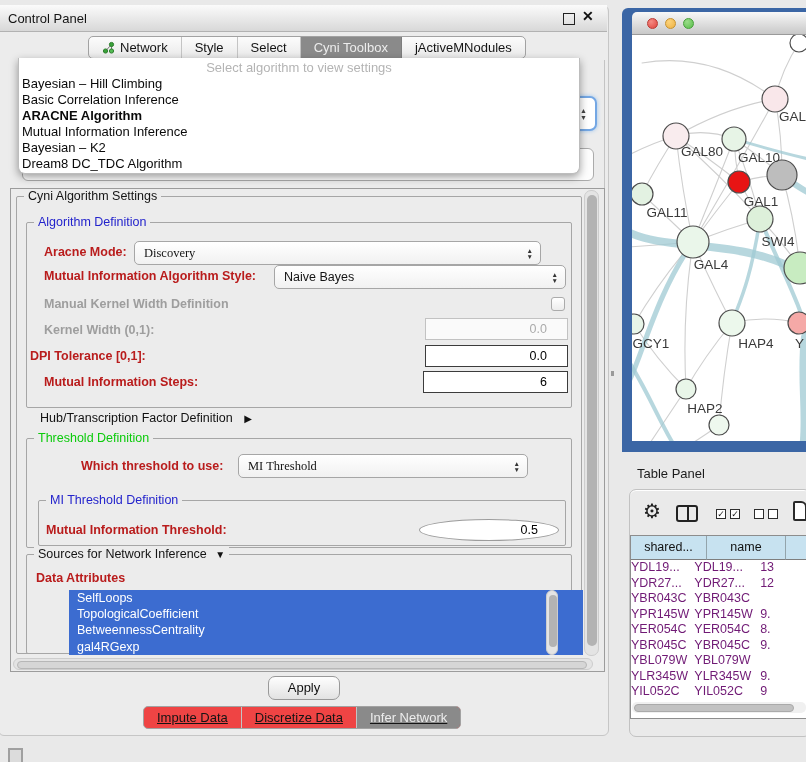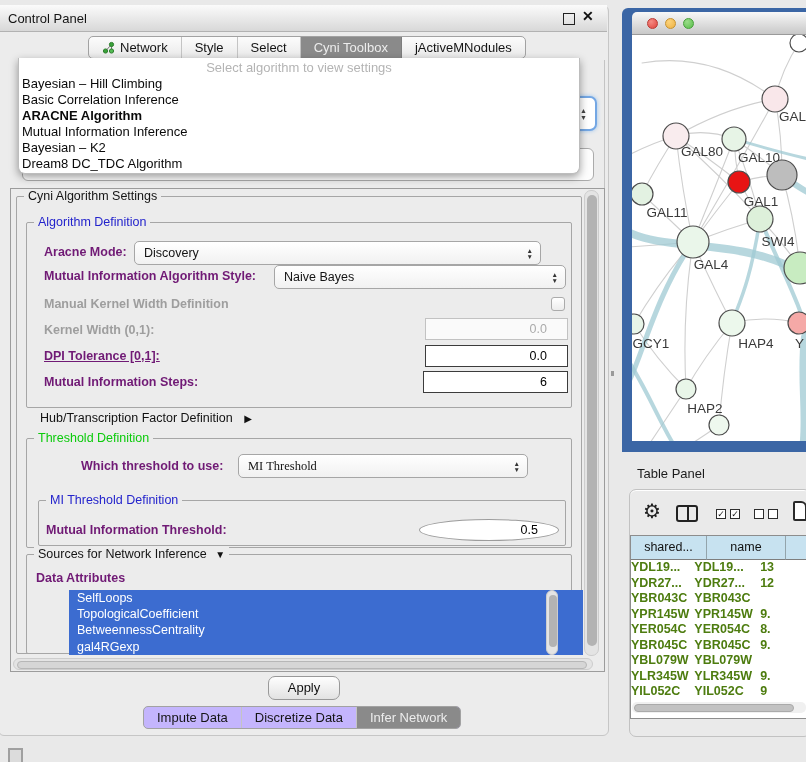--- a/index.html
+++ b/index.html
@@ -35,21 +35,21 @@
               display:flex;flex-direction:column;align-items:center;justify-content:center;line-height:7px;}
   #bg-combo{left:22px;top:148px;width:570px;height:31px;background:#fdfdfd;border:1px solid #ababab;
             border-radius:6px;z-index:5;}
   #bg-combo-text{left:40px;top:158px;font-size:13px;color:#b9b9b9;z-index:6;}
   #bg-edge-line{left:604px;top:60px;width:1px;height:128px;background:#c4c4c4;z-index:4;}
   
   #settings{left:10px;top:188px;width:595px;height:484px;border:1px solid #9c9c9c;background:#ececec;box-sizing:border-box;}
   .group{border:1px solid #a6a6a6;border-radius:2px;box-sizing:border-box;}
   .gtitle{font-size:12.5px;line-height:15px;background:#ececec;padding:0 4px;z-index:3;}
   .blue{color:#2323cc;} .green{color:#0acb0a;}
-  .blabel{font-size:12.5px;font-weight:bold;color:#701a75;}
+  .blabel{font-size:12.5px;font-weight:bold;color:#b91c1c;}
   .glabel{font-size:12.5px;font-weight:bold;color:#9e9e9e;}
   .combo{background:linear-gradient(#ffffff,#f1f1f1);border:1px solid #a6a6a6;border-radius:5px;
          font-size:12.5px;display:flex;align-items:center;padding:0 22px 0 9px;box-sizing:border-box;}
   .combo .arrows{position:absolute;right:7px;top:50%;transform:translateY(-50%);display:flex;
                  flex-direction:column;font-size:6.5px;line-height:5.5px;color:#333;}
   .tinput{box-sizing:border-box;text-align:right;font-size:12.5px;font-family:inherit;
           padding:0 20px;background:#fff;border:1px solid #3c3c3c;color:#000;outline:none;}
   .tinput.light{border:1px solid #9c9c9c;}
   .tinput.disabled{border:1px solid #c2c2c2;background:#fafafa;color:#ababab;}
   .checkbox{width:14px;height:14px;border:1px solid #ababab;border-radius:3px;
@@ -79,21 +79,21 @@
   .cb-pair{display:flex;gap:4px;}
   .mini-box{width:10px;height:10px;border:1.5px solid #2d2d2d;box-sizing:border-box;font-size:9px;
             line-height:8px;text-align:center;color:#1d1d1d;background:#fff;}
   #tp-doc{left:793px;top:501px;width:14px;height:20px;border:2px solid #2a2a2a;border-radius:2px 6px 2px 2px;box-sizing:border-box;background:#fff;}
   #tbl-white{left:630px;top:535px;width:178px;height:182px;background:#fff;border:1px solid #8d8d8d;}
   #tbl-header{left:631px;top:536px;display:flex;height:24px;}
   .th{background:#c7e2f0;border-right:1px solid #93a4ab;border-bottom:1px solid #7e7e7e;box-sizing:border-box;
       font-size:12.5px;text-align:center;line-height:23px;color:#111;overflow:hidden;}
   #tbl-body{left:631px;top:560px;width:175px;height:140px;overflow:hidden;}
   .tr{display:flex;height:15.5px;}
-  .td{font-size:12.5px;line-height:15.5px;padding-left:0;box-sizing:border-box;white-space:nowrap;overflow:hidden;color:#4d7c0f;font-weight:bold;}
+  .td{font-size:12.5px;line-height:15.5px;padding-left:0;box-sizing:border-box;white-space:nowrap;overflow:hidden;color:#701a75;}
   .c0{width:76px;} .c1{width:79px;} .c2{width:55px;}
   #tbl-hscroll{left:632px;top:702px;width:174px;height:11px;background:#f0f0f0;border-radius:5px;}
   #tbl-hthumb{left:634px;top:703.5px;width:160px;height:8px;background:#c2c2c2;border:1px solid #aaa;border-radius:5px;box-sizing:border-box;}
 </style>
 </head>
 <body>
 
 <div id="root">
 
   <div class="abs" id="cp-frame"></div>
@@ -148,21 +148,21 @@
 
   <div class="abs" id="settings"></div>
 
   <div class="abs group" style="left:16px;top:196px;width:566px;height:458px;"></div>
   <div class="abs gtitle nowrap" style="left:24px;top:189px;">Cyni Algorithm Settings</div>
 
   <div class="abs group" style="left:26px;top:222px;width:546px;height:186px;"></div>
   <div class="abs gtitle blue nowrap" style="left:34px;top:215px;">Algorithm Definition</div>
 
   <div class="abs blabel nowrap" style="left:44px;top:245px;">Aracne Mode:</div>
-  <div class="abs combo" style="left:134px;top:241px;width:407px;height:24px;">
+  <div class="abs combo" style="left:134px;top:241px;width:407px;height:24px;font-family:Liberation Serif, serif;">
     <span class="nowrap">Discovery</span>
     <span class="arrows">
         <span>▲</span>
         <span>▼</span>
       </span>
   </div>
 
   <div class="abs blabel nowrap" style="left:44px;top:269px;">Mutual Information Algorithm Style:</div>
   <div class="abs combo" style="left:274px;top:265px;width:292px;height:24px;">
     <span class="nowrap">Naive Bayes</span>
@@ -171,21 +171,21 @@
         <span>▼</span>
       </span>
   </div>
 
   <div class="abs glabel nowrap" style="left:44px;top:297px;">Manual Kernel Width Definition</div>
   <div class="abs checkbox" style="left:551px;top:297px;"></div>
 
   <div class="abs glabel nowrap" style="left:44px;top:323px;">Kernel Width (0,1):</div>
   <input class="abs tinput disabled" style="left: 425px; top: 318px; width: 143px; height: 22px;" readonly="" value="0.0">
 
-  <div class="abs blabel nowrap" style="left:44px;top:349px;text-decoration:underline;">DPI Tolerance [0,1]:</div>
+  <div class="abs blabel nowrap" style="left:30px;top:349px;">DPI Tolerance [0,1]:</div>
   <input class="abs tinput" style="left: 425px; top: 345px; width: 143px; height: 22px;" readonly="" value="0.0">
 
   <div class="abs blabel nowrap" style="left:44px;top:375px;">Mutual Information Steps:</div>
   <input class="abs tinput" style="left: 423px; top: 371px; width: 145px; height: 22px;" readonly="" value="6">
 
   <div class="abs nowrap" style="left:40px;top:411px;font-size:12.5px;color:#111;">
     <span>Hub/Transcription Factor Definition</span>
     <span class="tri" style="margin-left:8px;">▶</span>
   </div>
 
@@ -223,21 +223,21 @@
   </div>
 
   <div class="abs sb-track" style="left:584px;top:190px;width:15px;height:466px;">
     <div class="sb-thumb" style="position:absolute;left:2px;top:4px;width:10px;height:451px;"></div>
   </div>
   <div class="abs sb-track" style="left:13px;top:658px;width:580px;height:12px;">
     <div class="sb-thumb" style="position:absolute;left:3px;top:1.5px;width:570px;height:8px;background:#d6d6d6;border:1px solid #b7b7b7;box-sizing:border-box;"></div>
   </div>
 
   <div class="abs" id="apply-btn">Apply</div>
-  <div class="abs tabbar" style="left:143px;top:706px;background:#c4b5fd;">
+  <div class="abs tabbar" style="left:143px;top:706px;background:#ef4444;text-decoration:underline;">
       <div class="tab">
         <span>Impute Data</span>
       </div>
       <div class="tab">
         <span>Discretize Data</span>
       </div>
       <div class="tab sel">
         <span>Infer Network</span>
       </div>
     </div>

